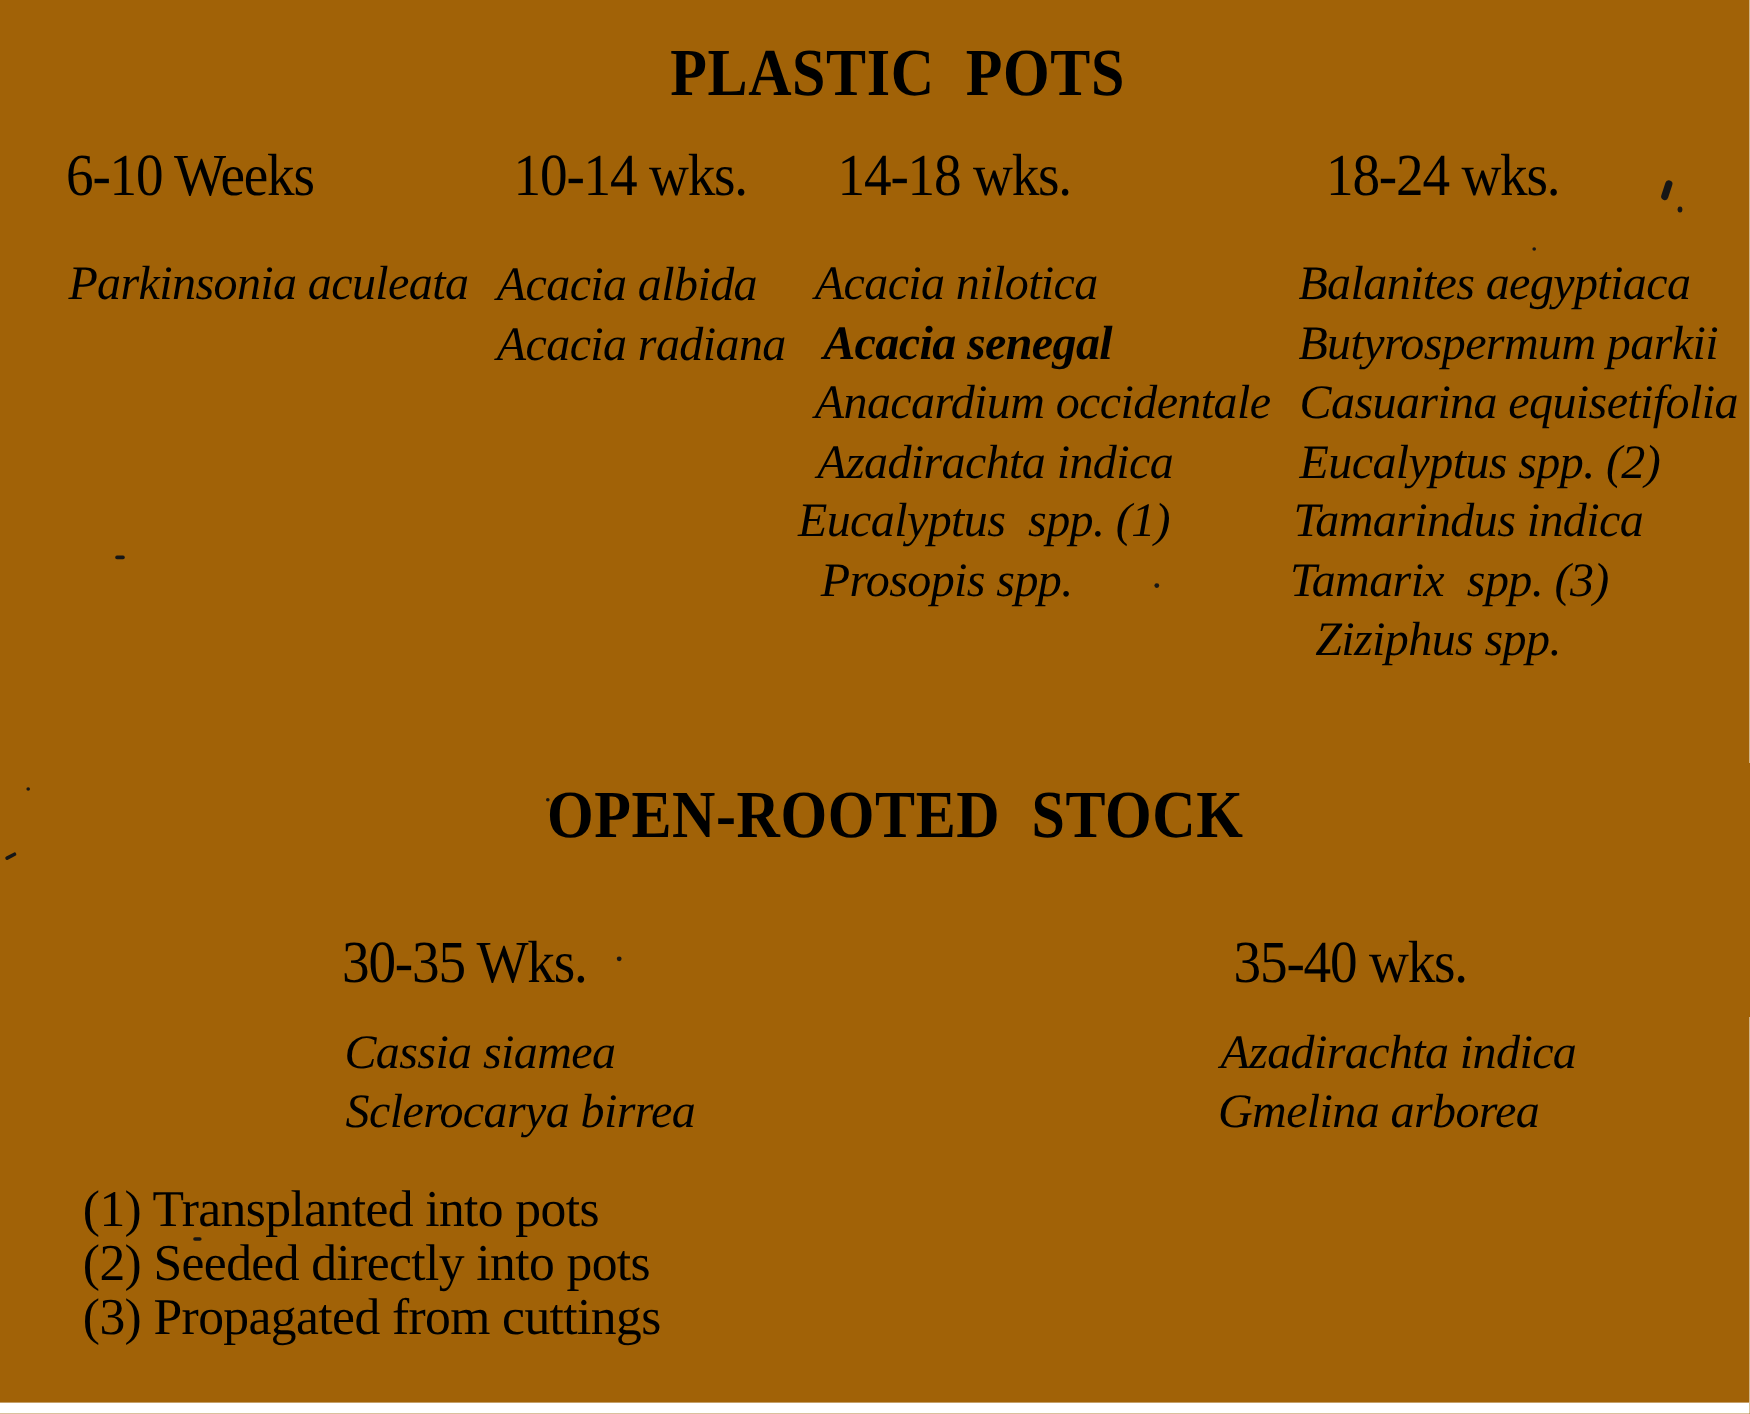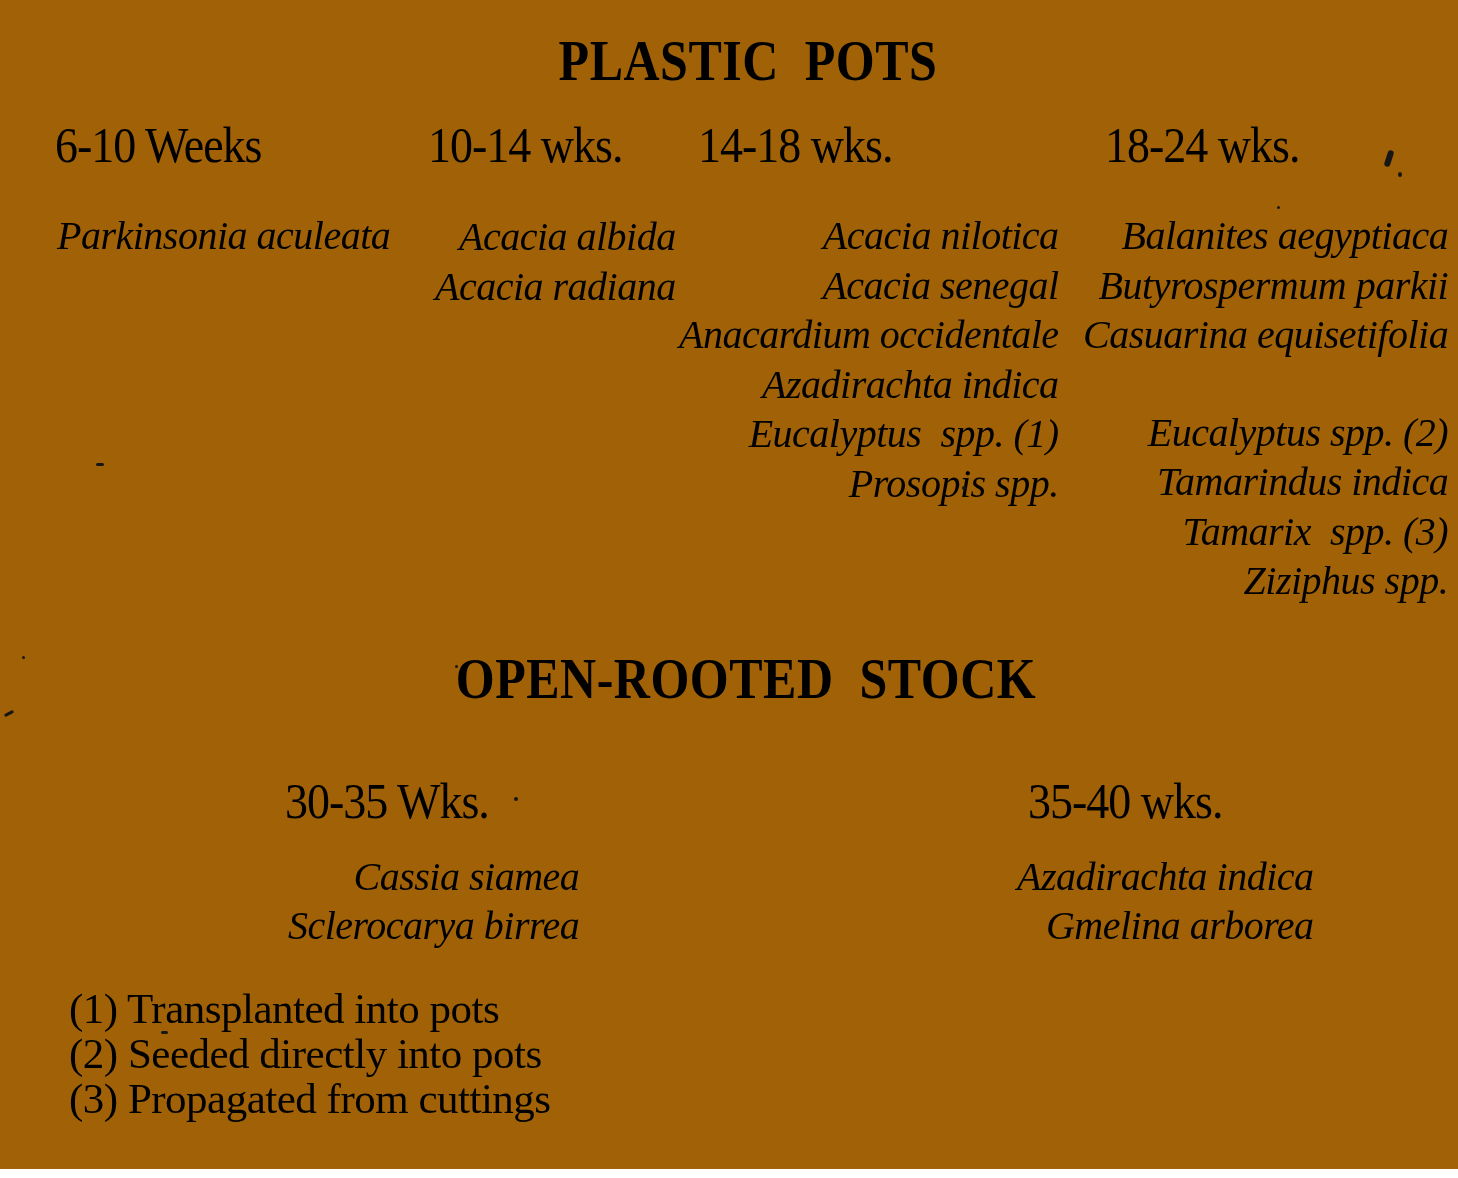--- a/index.html
+++ b/index.html
@@ -47,43 +47,42 @@
 
   .species-list {
     position: absolute;
     margin: 0;
     padding: 0;
     list-style: none;
     font-style: italic;
     font-size: 40px;
     line-height: 49.5px;
     letter-spacing: -0.5px;
-    text-align: right;
   }
   .species-list li { white-space: pre; }
 
   #list-6-10  { left: 57px;  top: 211px; }
-  #list-10-14 { left: 435px; top: 212px; }
+  #list-10-14 { left: 414px; top: 212px; }
   #list-14-18 { left: 665px; top: 211px; }
   #list-18-24 { left: 1070px; top: 211px; }
   #list-30-35 { left: 287px;  top: 852px; line-height: 49px; }
   #list-35-40 { left: 1015px; top: 852px; line-height: 49px; }
 
   
   #list-14-18 li:nth-child(1) { padding-left: 14px; }
-  #list-14-18 li:nth-child(2) { padding-left: 21px; }
+  #list-14-18 li:nth-child(2) { padding-left: 21px; font-weight: bold; }
   #list-14-18 li:nth-child(3) { padding-left: 14px; }
   #list-14-18 li:nth-child(4) { padding-left: 16px; }
   #list-14-18 li:nth-child(5) { padding-left: 0; }
   #list-14-18 li:nth-child(6) { padding-left: 19px; }
 
   #list-18-24 li:nth-child(1) { padding-left: 12px; }
   #list-18-24 li:nth-child(2) { padding-left: 12px; }
   #list-18-24 li:nth-child(3) { padding-left: 13px; }
-  #list-18-24 li:nth-child(4) { padding-left: 13px; margin-top: 48px; }
+  #list-18-24 li:nth-child(4) { padding-left: 13px; }
   #list-18-24 li:nth-child(5) { padding-left: 8px; }
   #list-18-24 li:nth-child(6) { padding-left: 5px; }
   #list-18-24 li:nth-child(7) { padding-left: 0; margin-left: 26px; }
   #list-18-24 li:nth-child(8) { padding-left: 3px; }
 
   #list-30-35 li:nth-child(2) { padding-left: 1px; }
   #list-35-40 li:nth-child(1) { padding-left: 2px; }
 
   .footnotes {
     position: absolute;

